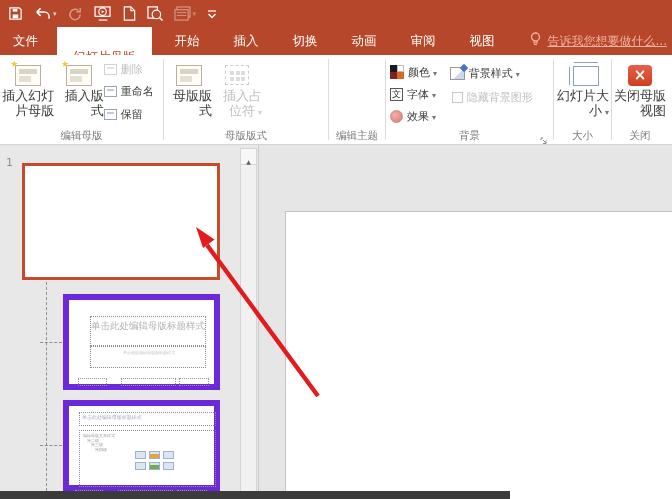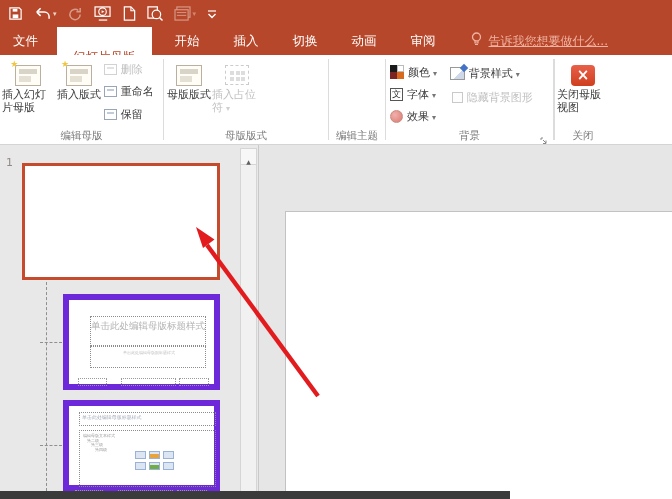--- a/index.html
+++ b/index.html
@@ -25,21 +25,21 @@
 
   
   .ribbon { position:absolute; left:0; top:55px; width:672px; height:90px; background:#fff;
             border-bottom:1px solid #d4d4d4; display:flex; }
   .rgroup { position:relative; display:flex; padding:3px 2px 16px 2px; }
   .glabel { position:absolute; bottom:1px; left:0; width:100%; text-align:center;
             font-size:10.5px; color:#7a7a7a; white-space:nowrap; }
   .rsep { width:1px; background:#dcdcdc; margin:4px 0; }
   .bigbtn { display:flex; flex-direction:column; align-items:center; padding-top:3px; }
   .bigbtn .bicon { height:28px; display:flex; align-items:center; justify-content:center; }
-  .bigbtn .blabel { font-size:11px; line-height:1.15; color:#3b3b3b; text-align:left; }
+  .bigbtn .blabel { font-size:13px; line-height:1.15; color:#3b3b3b; text-align:right; }
   .smallcol { display:flex; flex-direction:column; justify-content:flex-start; padding-top:3px; }
   .smallbtn { display:flex; align-items:center; height:18px; margin-bottom:5px; }
   .smallbtn .slabel { font-size:11px; color:#3b3b3b; margin-left:4px; white-space:nowrap; }
   .dis .slabel, .dis .blabel, .cbrow.dis .cblabel { color:#bfbfbf; }
   .dd::after { content:"▾"; font-size:8px; color:#777; margin-left:3px; }
   .dis .dd::after { color:#cfcfcf; }
   .caret-row { height:8px; }
   .caret-row::after { content:"▾"; font-size:8px; color:#777; display:block; text-align:center; margin-top:-2px; }
   .cbrow { display:flex; align-items:center; height:16px; margin:6px 0 10px 2px; }
   .cbbox { width:11px; height:11px; border:1px solid #c9c9c9; background:#fdfdfd; }
@@ -190,20 +190,21 @@
   </div>
 
   <div class="tabbar">
     <div class="tab file">文件</div>
     <div class="tab active">幻灯片母版</div>
     <div class="tab">开始</div>
     <div class="tab">插入</div>
     <div class="tab">切换</div>
     <div class="tab">动画</div>
     <div class="tab">审阅</div>
+    <div class="tab">视图</div>
     <div class="tellme">
       <span>
         <svg width="11" height="15" viewBox="0 0 11 15">
             <circle cx="5.5" cy="5" r="4" fill="none" stroke="#f0b2a2" stroke-width="1.3"></circle>
             <path d="M4 9 v2 h3 V9 M4 12.5 h3" stroke="#f0b2a2" stroke-width="1.2" fill="none"></path>
           </svg>
       </span>
       <span>告诉我您想要做什么...</span>
     </div>
   </div>
@@ -314,20 +315,29 @@
       </div>
       <span class="glabel">背景</span>
       <span class="dlaunch">
         <svg width="9" height="9" viewBox="0 0 9 9">
             <path d="M1 3 V1 h2 M3 3 l3 3 M6 3.5 V6.5 h-3" fill="none" stroke="#8a8a8a" stroke-width="1"></path>
           </svg>
       </span>
     </div>
     <div class="rsep"></div>
 
+    <div class="rgroup" style="width:57px">
+      <div class="bigbtn" style="width:53px">
+        <span class="bicon">
+            <span class="size-ico"></span>
+          </span>
+        <span class="blabel dd">幻灯片大小</span>
+      </div>
+      <span class="glabel">大小</span>
+    </div>
     <div class="rsep"></div>
 
     <div class="rgroup" style="width:56px">
       <div class="bigbtn" style="width:54px">
         <span class="bicon">
           <span class="close-ico">×</span>
         </span>
         <span class="blabel">关闭母版视图</span>
       </div>
       <span class="glabel">关闭</span>

